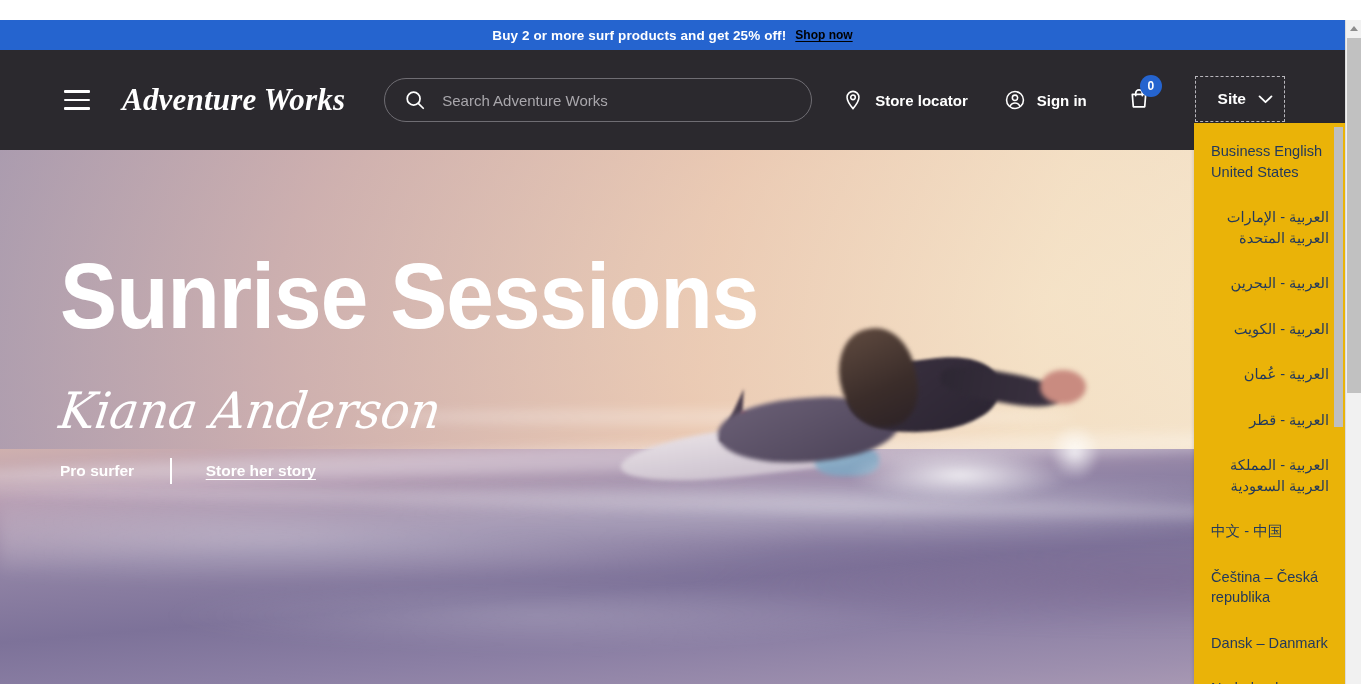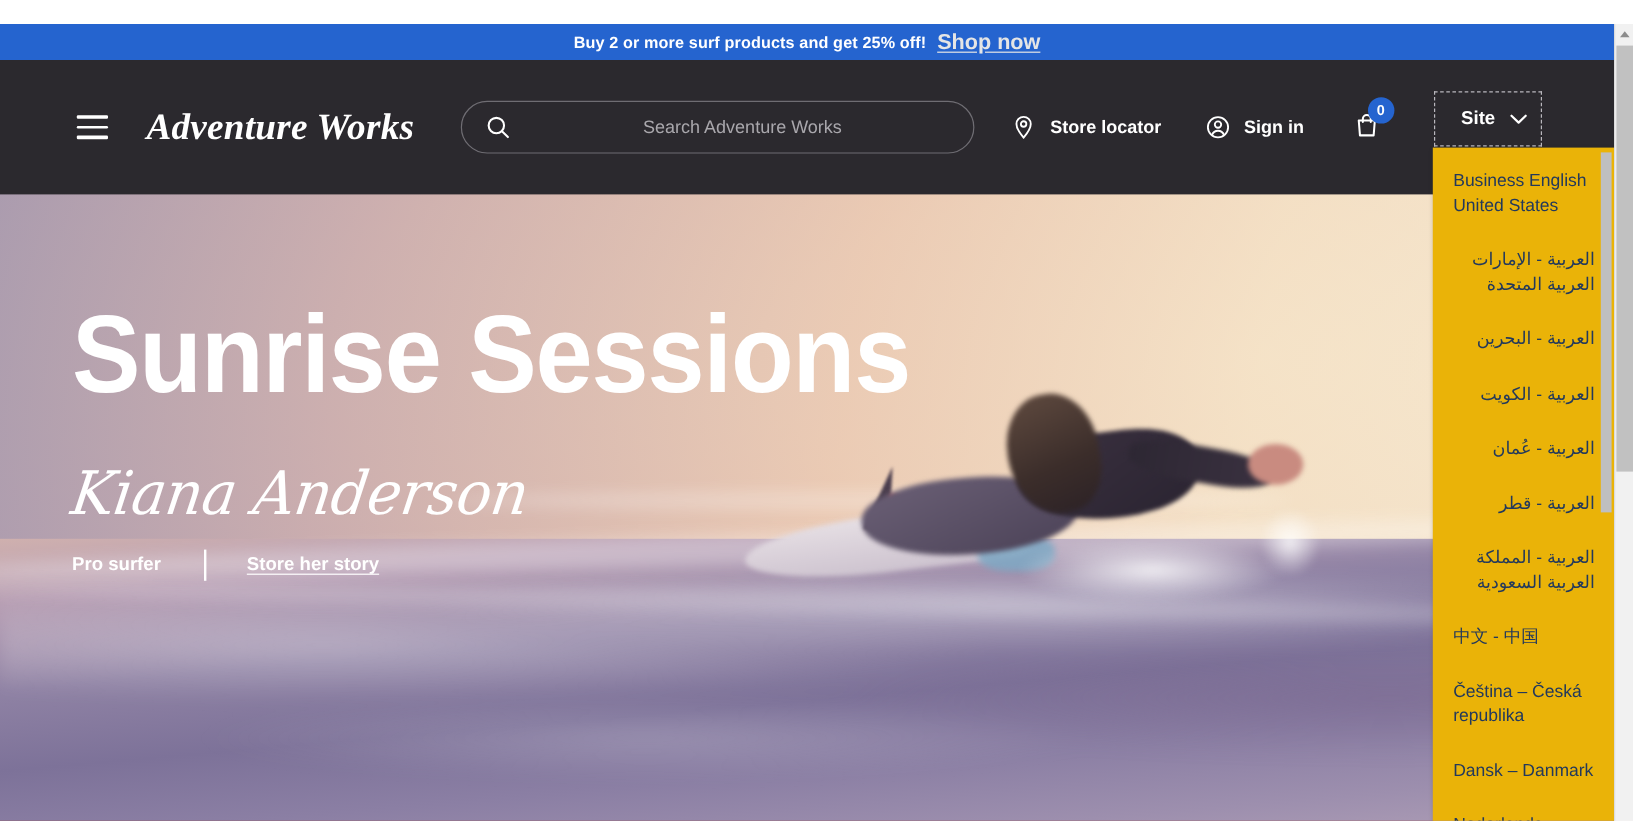--- a/index.html
+++ b/index.html
@@ -19,29 +19,29 @@
     background: #2564cf;
     display: flex; align-items: center; justify-content: center;
     gap: 9px;
     z-index: 6;
   }
   .promo-text {
     color: #ffffff; font-size: 13.5px; font-weight: 700;
     letter-spacing: .1px;
   }
   .promo-link {
-    color: #e5e5e5; font-size: 18px; font-weight: 700;
+    color: #000000; font-size: 12px; font-weight: 700;
     text-underline-offset: 2px;
     cursor: pointer;
   }
 
   
   .site-header {
     position: absolute; top: 30px; left: 0;
-    width: 1345px; height: 112px;
+    width: 1345px; height: 100px;
     background: #2b292e;
     display: flex; align-items: center;
     z-index: 5;
   }
   .hamburger {
     width: 26px; height: 20px; margin-left: 64px;
     display: flex; flex-direction: column; justify-content: space-between;
     cursor: pointer;
   }
   .hamburger i { display: block; height: 2.6px; background: #fff; border-radius: 1px; }
@@ -64,21 +64,20 @@
     padding: 0 16px 0 19px;
     background: transparent;
     cursor: text;
   }
   .search-icon { flex: 0 0 auto; display: block; }
   .search-input {
     flex: 1 1 auto; margin-left: 16px;
     background: transparent; border: 0; outline: none;
     color: #e7e6e8; font-size: 15px;
     font-family: "Liberation Sans", sans-serif;
-    text-align: center;
   }
   .search-input::placeholder { color: #a9a7ac; }
 
   .nav-right { display: flex; align-items: center; margin-left: 30px; }
   .nav-item {
     display: flex; align-items: center; gap: 11px;
     color: #ffffff; font-size: 15px; font-weight: 700;
     cursor: pointer; white-space: nowrap;
   }
   .nav-item + .nav-item { margin-left: 36px; }

